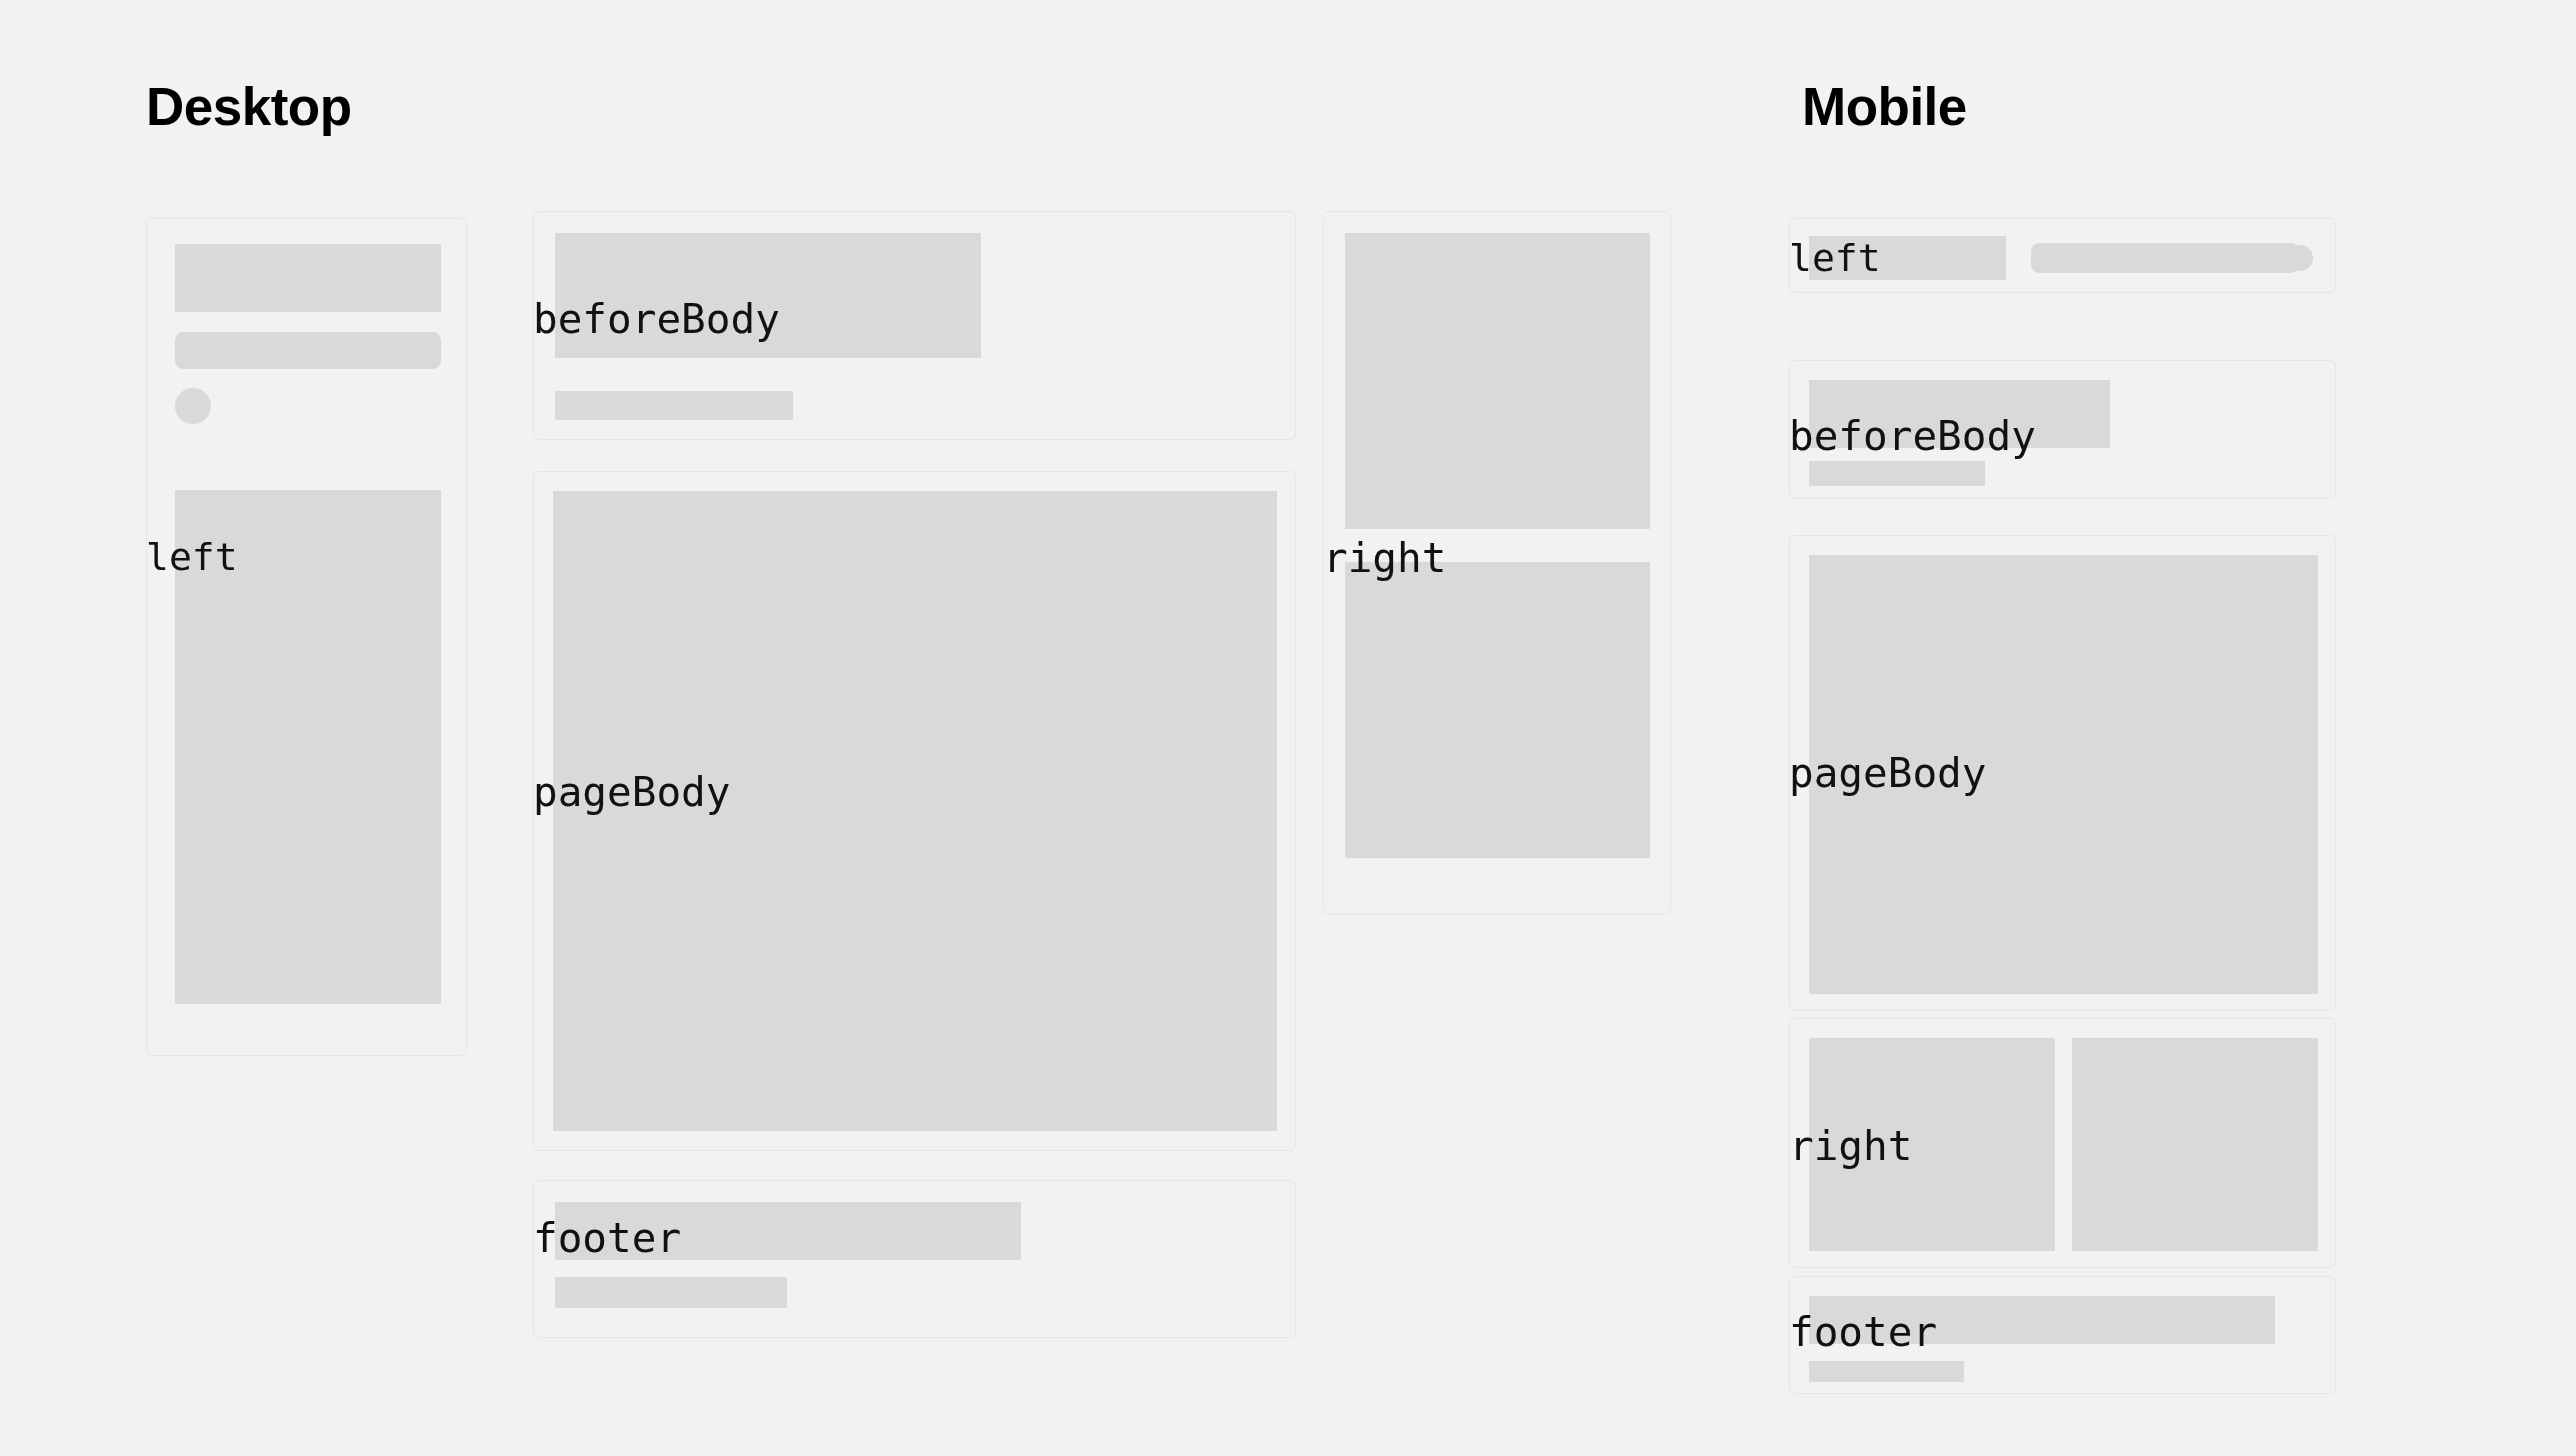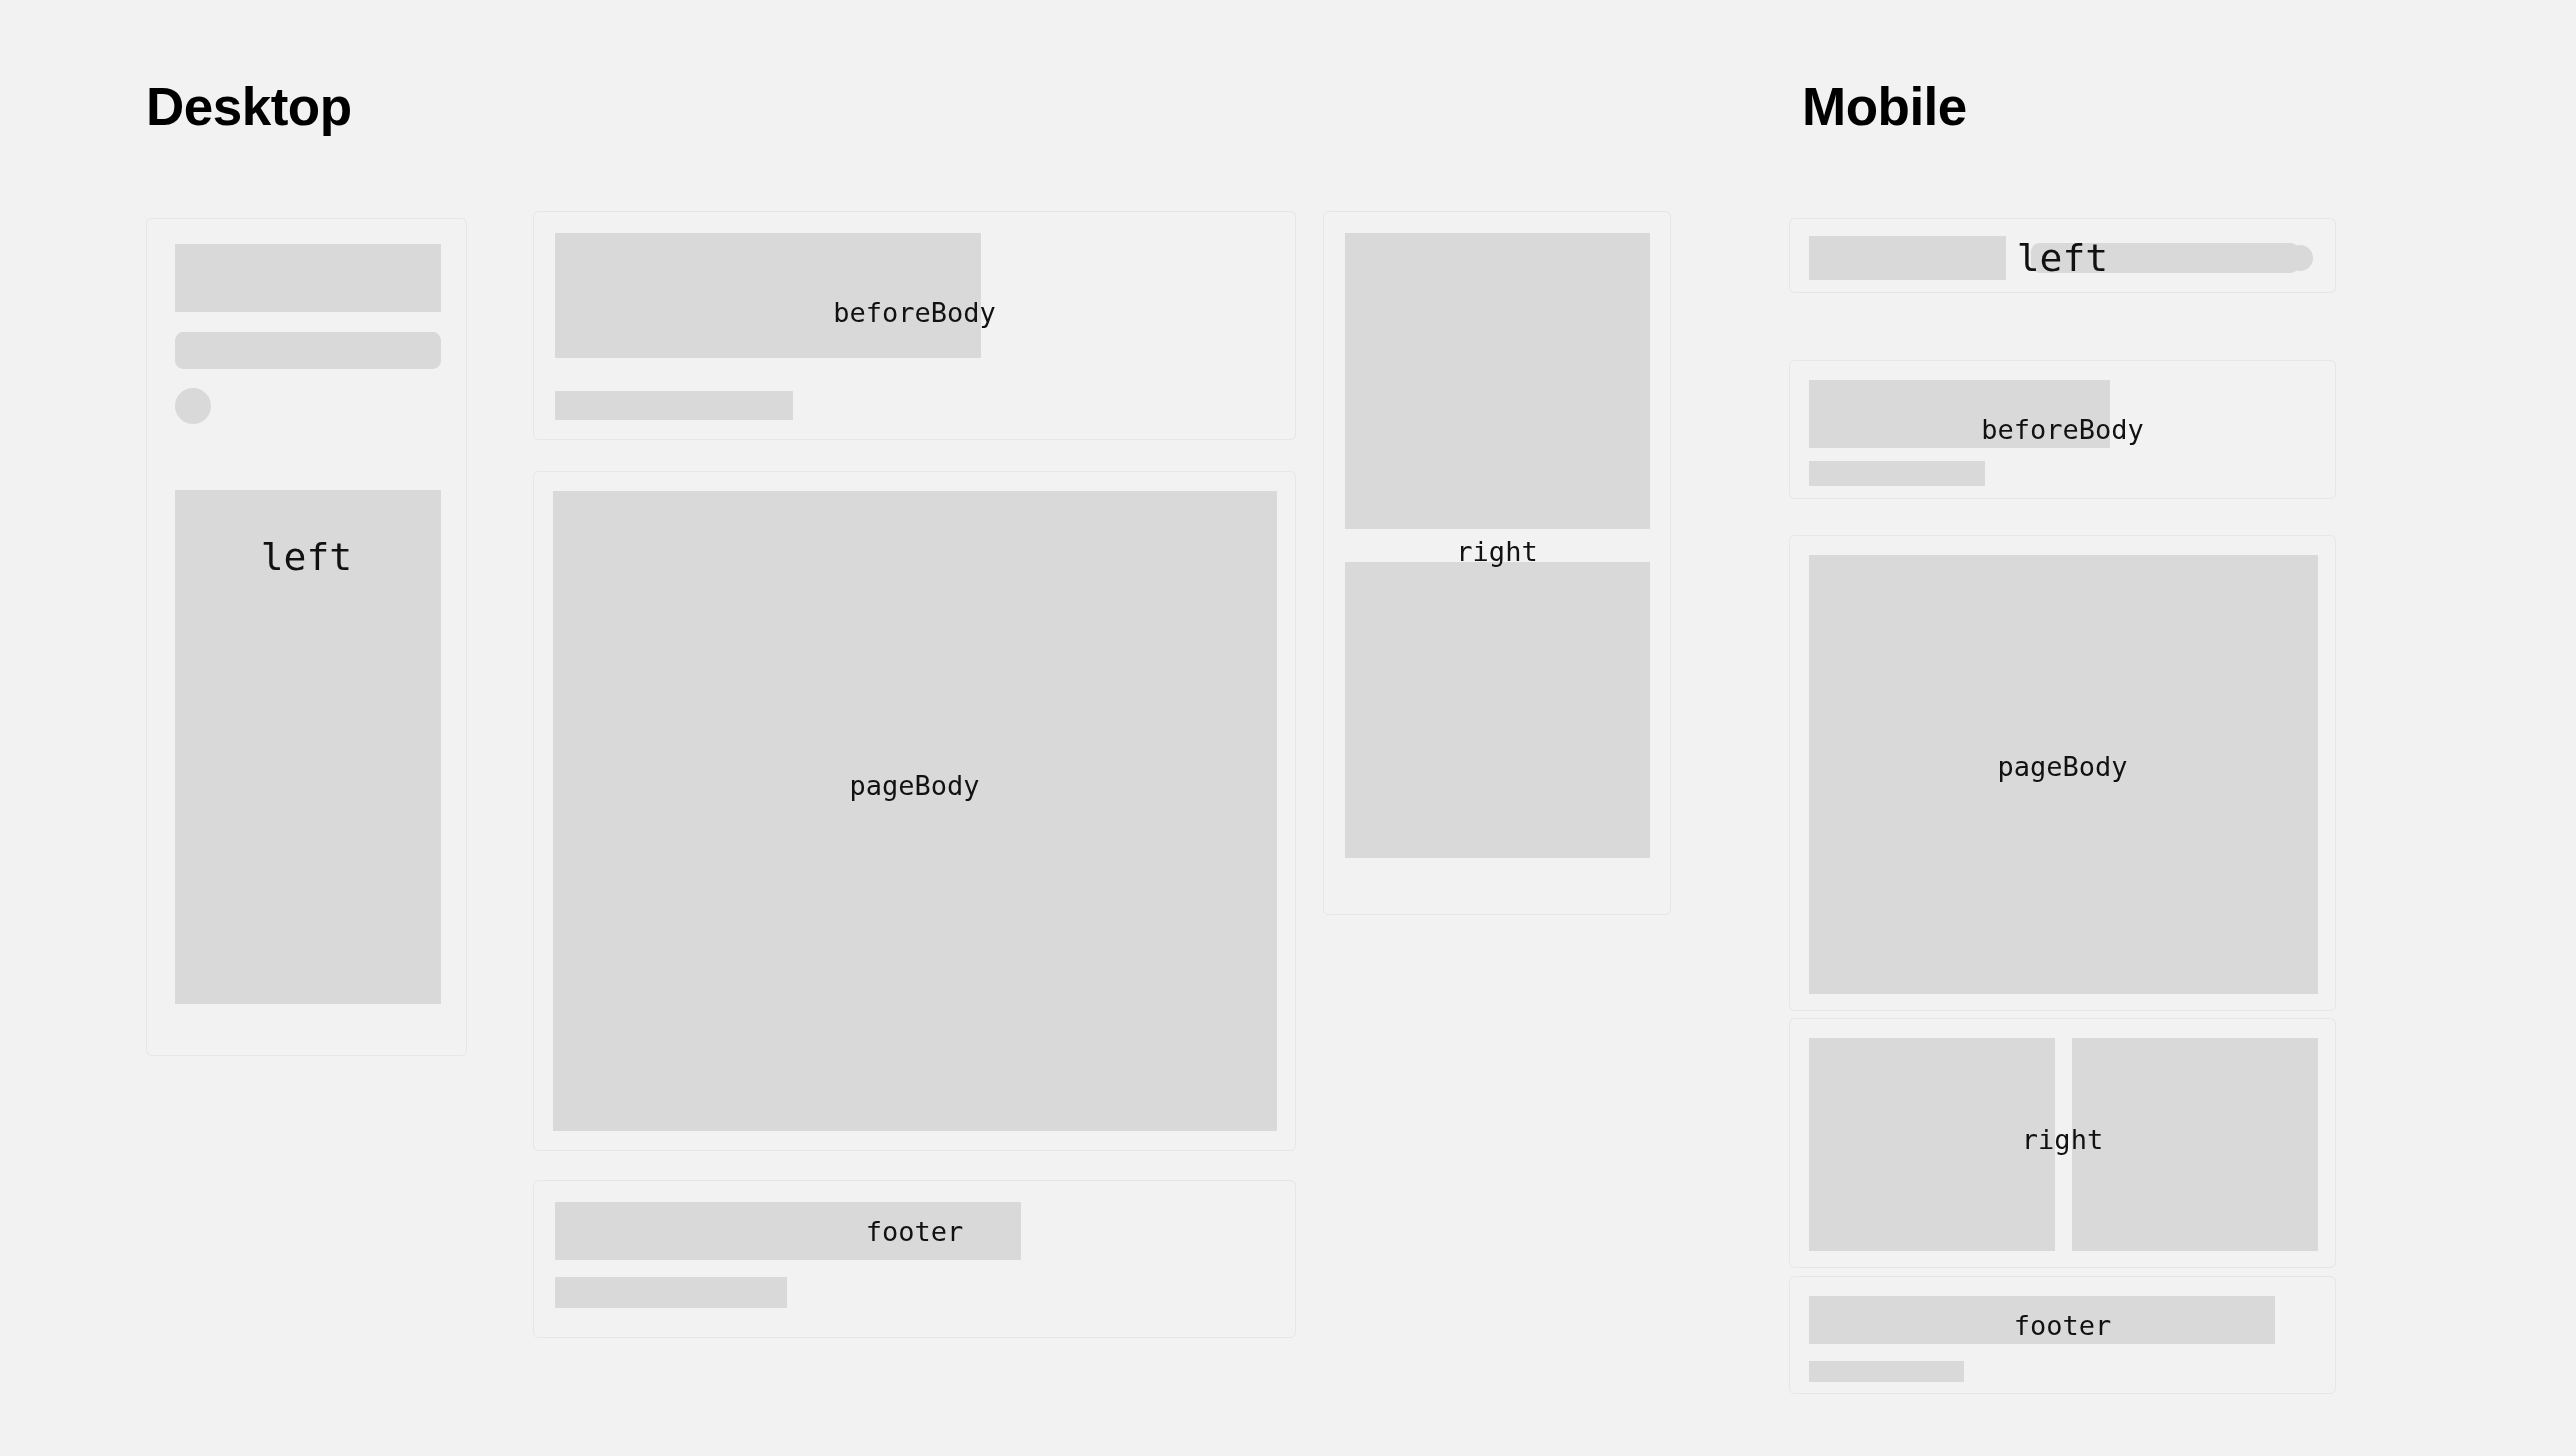--- a/index.html
+++ b/index.html
@@ -51,25 +51,25 @@
   .block.circle  { border-radius: 50%; }
 
   
   .slot-label {
     position: absolute;
     font-family: "DejaVu Sans Mono", "Liberation Mono", monospace;
     font-size: 38px;
     line-height: 1;
     color: #111111;
     white-space: nowrap;
-    text-align: center;
+    text-align: left;
     z-index: 5;
     pointer-events: none;
   }
-  .slot-label.big { font-size: 27px; }
+  .slot-label.big { font-size: 41px; }
 
   
 
   
   #d-left-card   { left: 146px;  top: 218px;  width: 321px;  height: 838px; }
   #d-left-b1     { left: 28px;   top: 24.5px;   width: 266px;  height: 68px; }
   #d-left-b2     { left: 28px;   top: 113px;  width: 266px;  height: 37px; }
   #d-left-circle { left: 28px;   top: 169px;  width: 36px;   height: 36px; }
   #d-left-b3     { left: 28px;   top: 271px;  width: 266px;  height: 514px; }
   #d-left-label  { left: 146px;  top: 538px;  width: 321px; }

